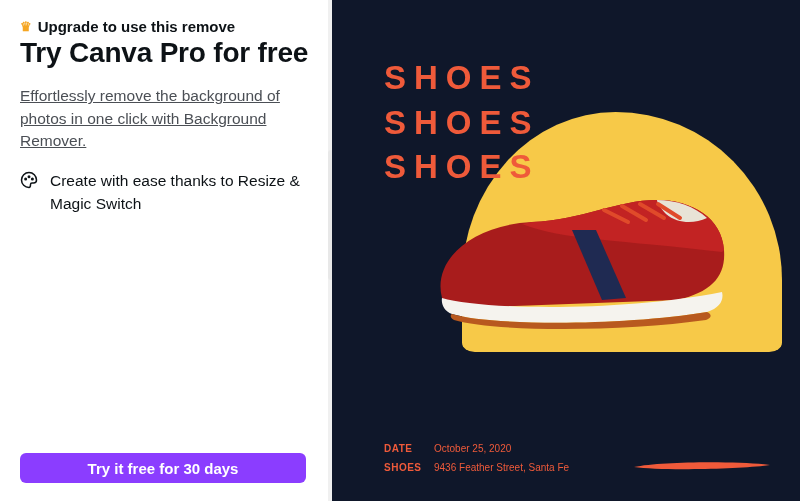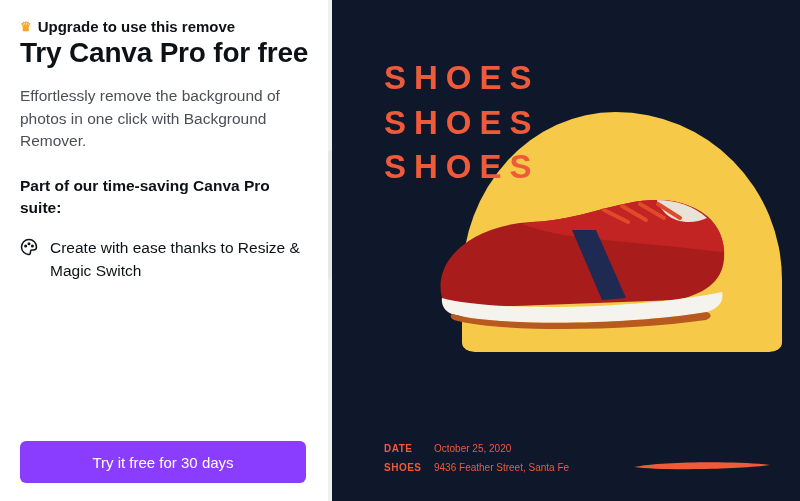--- a/index.html
+++ b/index.html
@@ -44,20 +44,21 @@
     font-weight: 800;
     line-height: 1.15;
     color: #0d1216;
     letter-spacing: -0.2px;
   }
   .desc {
     margin-top: 16px;
     font-size: 15.5px;
     color: #4b4f55;
     line-height: 1.45;
+    text-decoration: underline;
   }
   .suite {
     margin-top: 22px;
     font-size: 15.5px;
     font-weight: 600;
     color: #0d1216;
     line-height: 1.45;
   }
   .features { margin-top: 16px; }
   .feat {
@@ -68,26 +69,26 @@
     margin-bottom: 14px;
   }
   .feat .ico { width: 18px; flex: 0 0 18px; margin-top: 2px; }
   .feat .txt { flex: 1; color: #0d1216; }
   .feat .txt .lead { font-weight: 600; }
   .feat .txt .rest { font-weight: 400; color: #0d1216; }
   .cutoff { overflow: hidden; height: 410px; }
   .cta {
     position: absolute;
     left: 20px; right: 26px; bottom: 18px;
-    height: 42px;
+    height: 30px;
     background: #8b3dff;
     color: #fff;
     border: none;
     border-radius: 6px;
-    font-weight: 400;
+    font-weight: 700;
     font-size: 15px;
     cursor: pointer;
   }
 
   
   .canvas {
     flex: 1;
     background: #0f172a;
     position: relative;
     overflow: hidden;
@@ -138,21 +139,20 @@
   <div class="cutoff">
     <div class="upgrade-row">
       <span class="crown-icon">♛</span>
       <span>Upgrade to use this remove</span>
     </div>
 
     <h1 class="title">Try Canva Pro for free</h1>
 
     <p class="desc">Effortlessly remove the background of photos in one click with Background Remover.</p>
 
-    <p class="suite">Part of our time-saving Canva Pro suite:</p>
 
     <div class="features">
       <div class="feat">
         <span class="ico">
           <svg viewBox="0 0 24 24" width="18" height="18" fill="none" stroke="#0d1216" stroke-width="2">
             <path d="M12 22a10 10 0 1 1 10-10c0 2.5-2 4-4 4h-2a2 2 0 0 0-2 2c0 1.5-.5 4-2 4z"></path>
             <circle cx="7.5" cy="10.5" r="1"></circle>
               <circle cx="12" cy="7.5" r="1"></circle>
               <circle cx="16.5" cy="10.5" r="1"></circle>
           </svg>

